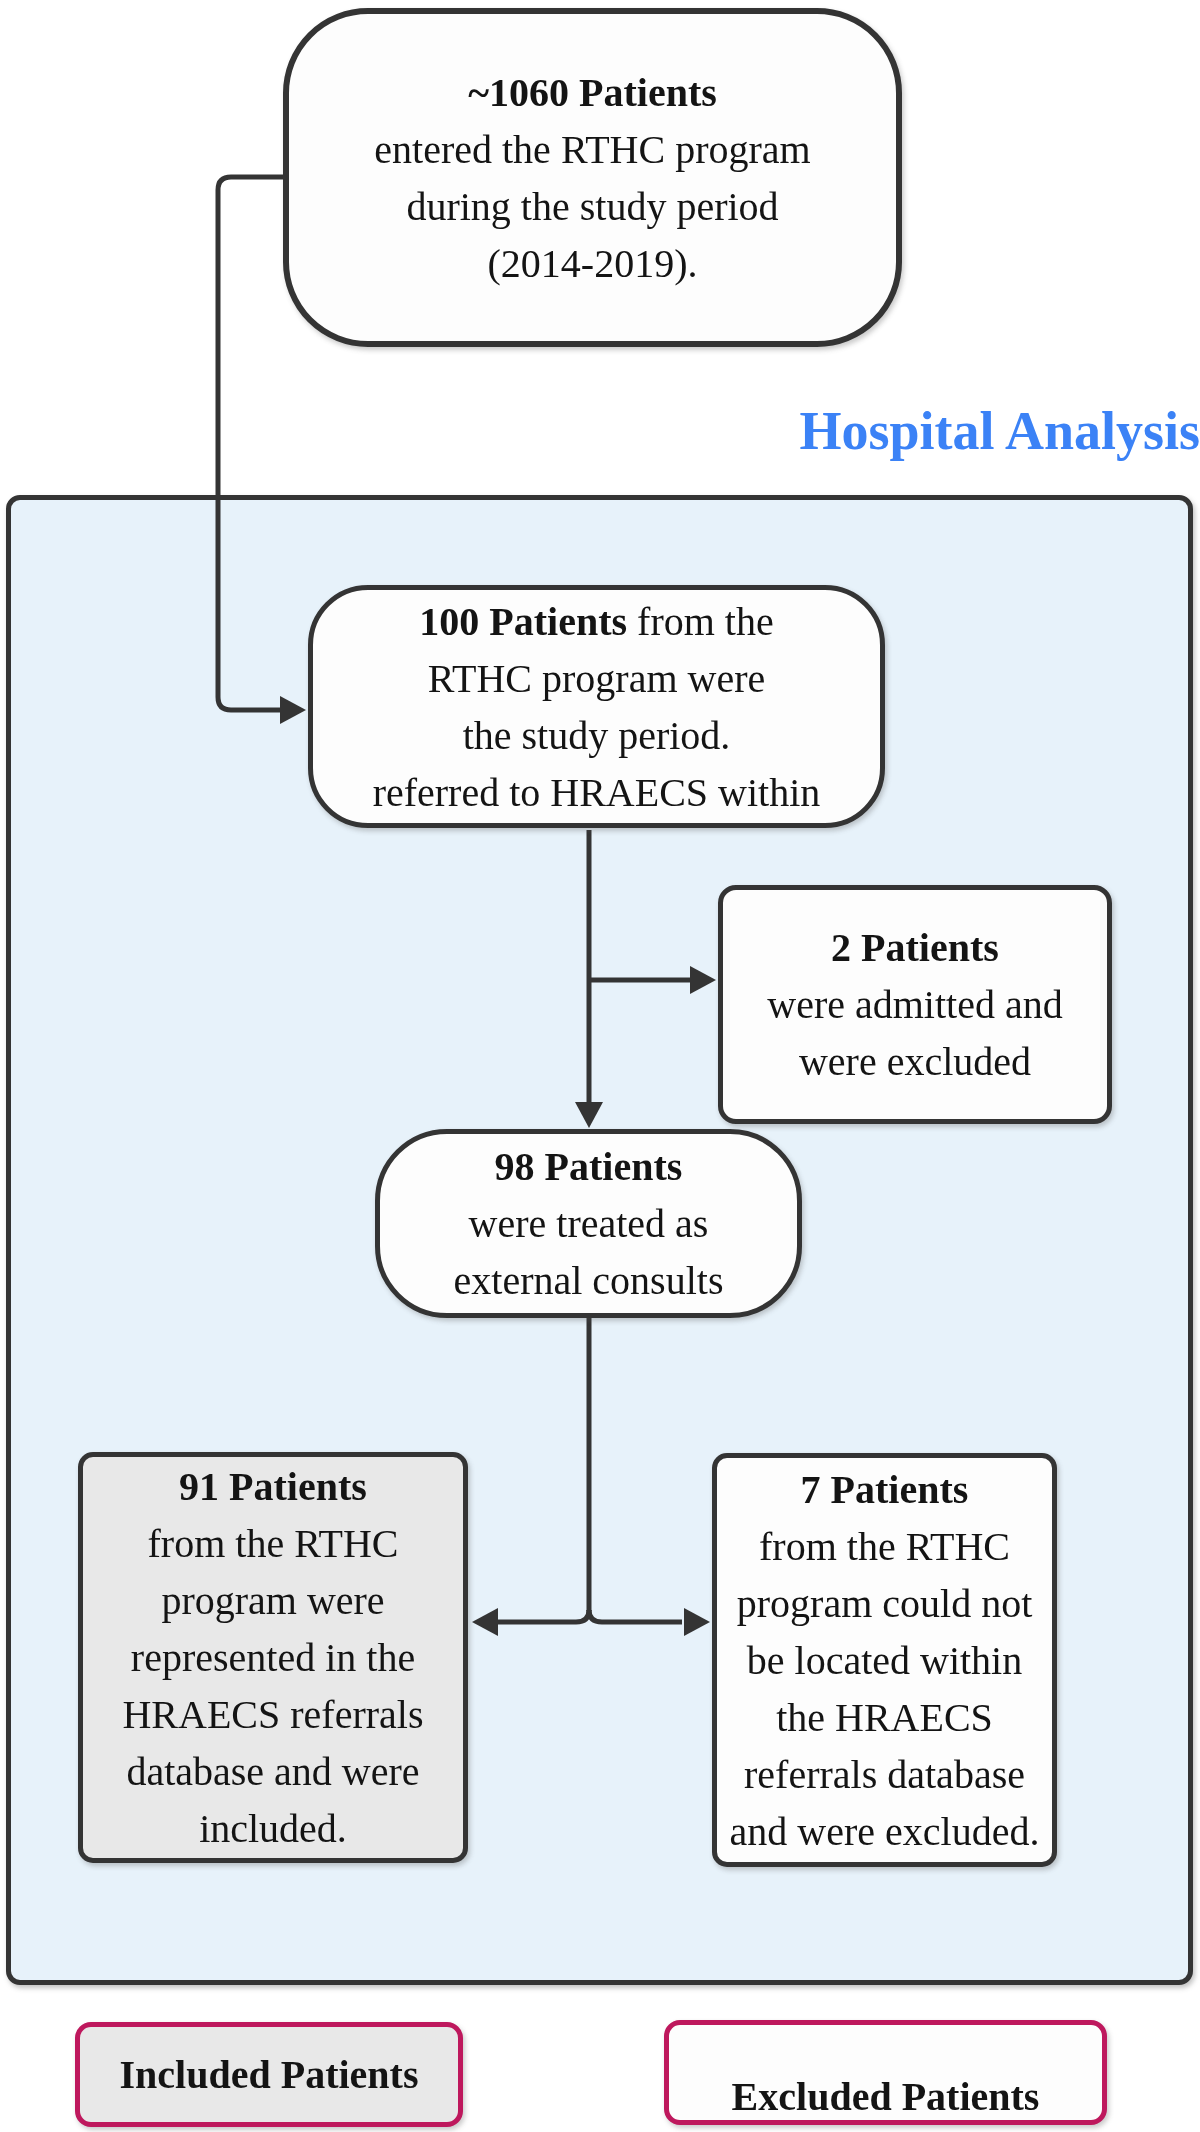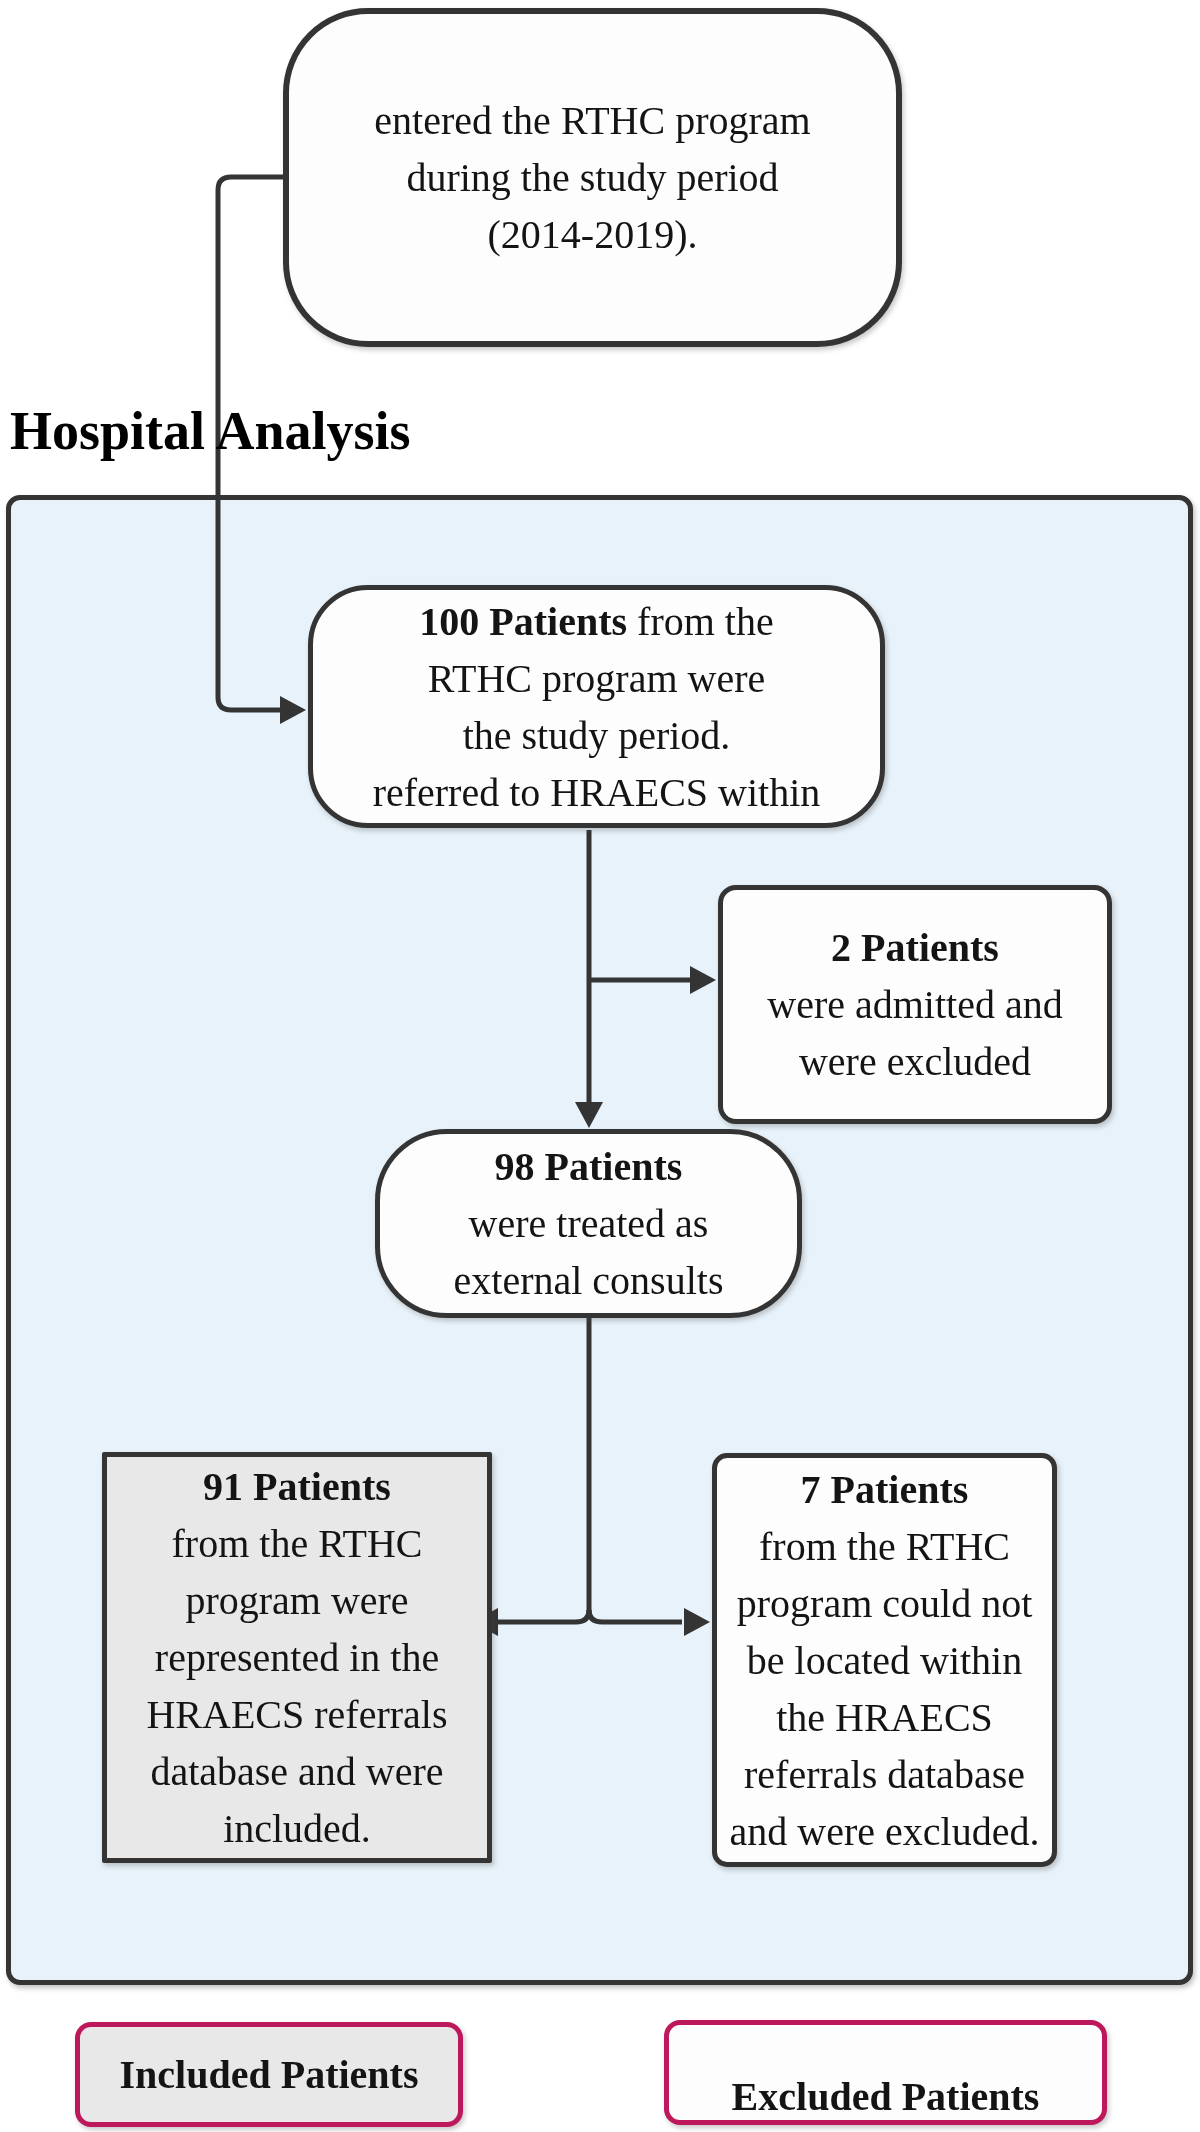--- a/index.html
+++ b/index.html
@@ -24,26 +24,26 @@
     box-shadow: 2px 3px 5px rgba(80,80,80,0.30);
   }
   .node .b, .tline .b { font-weight: 700; }
   .node .lines, .node .ntext { width: 100%; }
   .tline { white-space: nowrap; }
 
   .node-entry    { left: 283px; top: 8px;    width: 619px; height: 339px; border-radius: 85px; border-width: 6px; }
   .node-referred { left: 308px; top: 585px;  width: 577px; height: 243px; border-radius: 60px; }
   .node-admitted { left: 718px; top: 885px;  width: 394px; height: 239px; border-radius: 18px; }
   .node-external { left: 375px; top: 1129px; width: 427px; height: 189px; border-radius: 72px; }
-  .node-included { left: 78px;  top: 1452px; width: 390px; height: 411px; border-radius: 2px; background: #e8e8e8; margin-left: 24px; }
+  .node-included { left: 78px;  top: 1452px; width: 390px; height: 411px; border-radius: 15px; background: #e8e8e8; }
   .node-excluded { left: 712px; top: 1453px; width: 345px; height: 414px; border-radius: 15px; }
 
   .section-title {
     position: absolute; left: 10px; top: 400px; width: 1190px; z-index: 10;
-    text-align: left; font-size: 54px; font-weight: 700; color: #000000;
+    text-align: right; font-size: 54px; font-weight: 700; color: #3b82f6;
   }
 
   .legend {
     position: absolute; z-index: 10; border: 5px solid #be185d; box-sizing: border-box;
     border-radius: 16px; display: flex; align-items: center; justify-content: center;
     font-size: 40px; font-weight: 700; background: #fdfdfd;
     box-shadow: 2px 3px 5px rgba(80,80,80,0.30);
   }
   .legend-included { left: 75px;  top: 2022px; width: 388px; height: 105px; background: #e8e8e8; }
   .legend-excluded { left: 664px; top: 2020px; width: 443px; height: 105px; align-items: flex-end; }
@@ -72,20 +72,21 @@
       <polygon points="306,710 280,696 280,724"></polygon>
       <polygon points="589,1128 575,1102 603,1102"></polygon>
       <polygon points="716,980 690,966 690,994"></polygon>
       <polygon points="472,1622 498,1608 498,1636"></polygon>
       <polygon points="710,1622 684,1608 684,1636"></polygon>
     </g>
   </svg>
 
   <div class="node node-entry">
     <div class="ntext">
+      <div class="tline"><span class="b">~1060 Patients</span><span></span></div>
       <div class="lines">
           <div class="tline">entered the RTHC program</div>
           <div class="tline">during the study period</div>
           <div class="tline">(2014-2019).</div>
         </div>
     </div>
   </div>
 
   <div class="section-title">Hospital Analysis</div>
 

